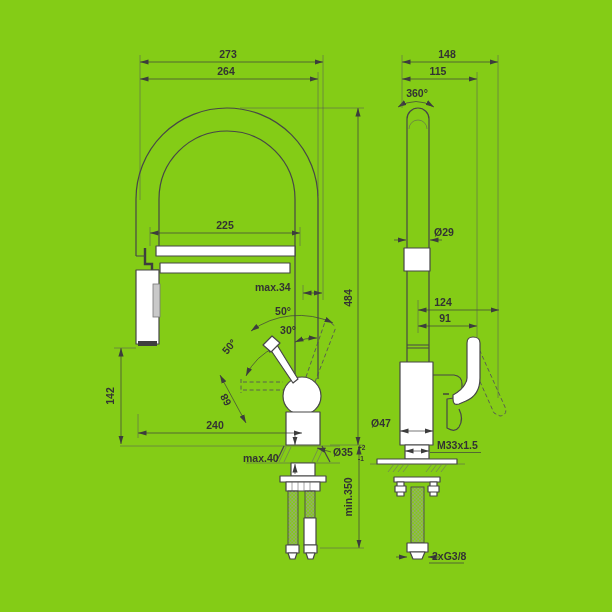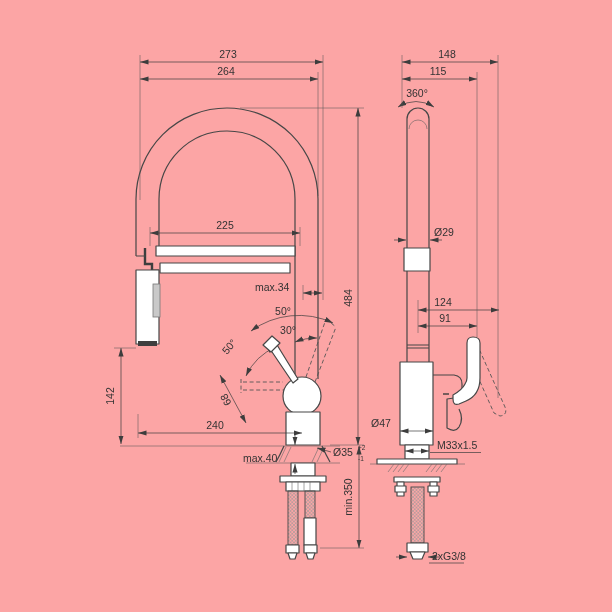--- a/index.html
+++ b/index.html
@@ -1,16 +1,16 @@
 <!DOCTYPE html>
 <html><head>
 <meta charset="utf-8">
 <style>
   html,body{margin:0;padding:0;background:#fff;}
-  .stage{width:612px;height:612px;background:#fca5a5;position:relative;overflow:hidden;}
+  .stage{width:612px;height:612px;background:#84cc16;position:relative;overflow:hidden;font-weight:bold;}
   svg{display:block;}
   text{font-family:"Liberation Sans","DejaVu Sans",sans-serif;fill:#333;font-size:10.5px;}
   text.sm{font-size:6.5px;}
   .outline{stroke:#474747;stroke-width:1.2;fill:none;stroke-linejoin:round;}
   .outlineF{stroke:#474747;stroke-width:1.2;fill:#ffffff;stroke-linejoin:round;}
   .bold{stroke:#3e3e3e;stroke-width:2.4;fill:none;}
   .dim{stroke:#3d3d3d;stroke-width:0.7;fill:none;}
   .ext{stroke:#5a5a5a;stroke-width:0.55;fill:none;}
   .dash{stroke:#555;stroke-width:0.9;fill:none;stroke-dasharray:4 2.6;}
   .hatch{stroke:#6a6a6a;stroke-width:0.6;}

